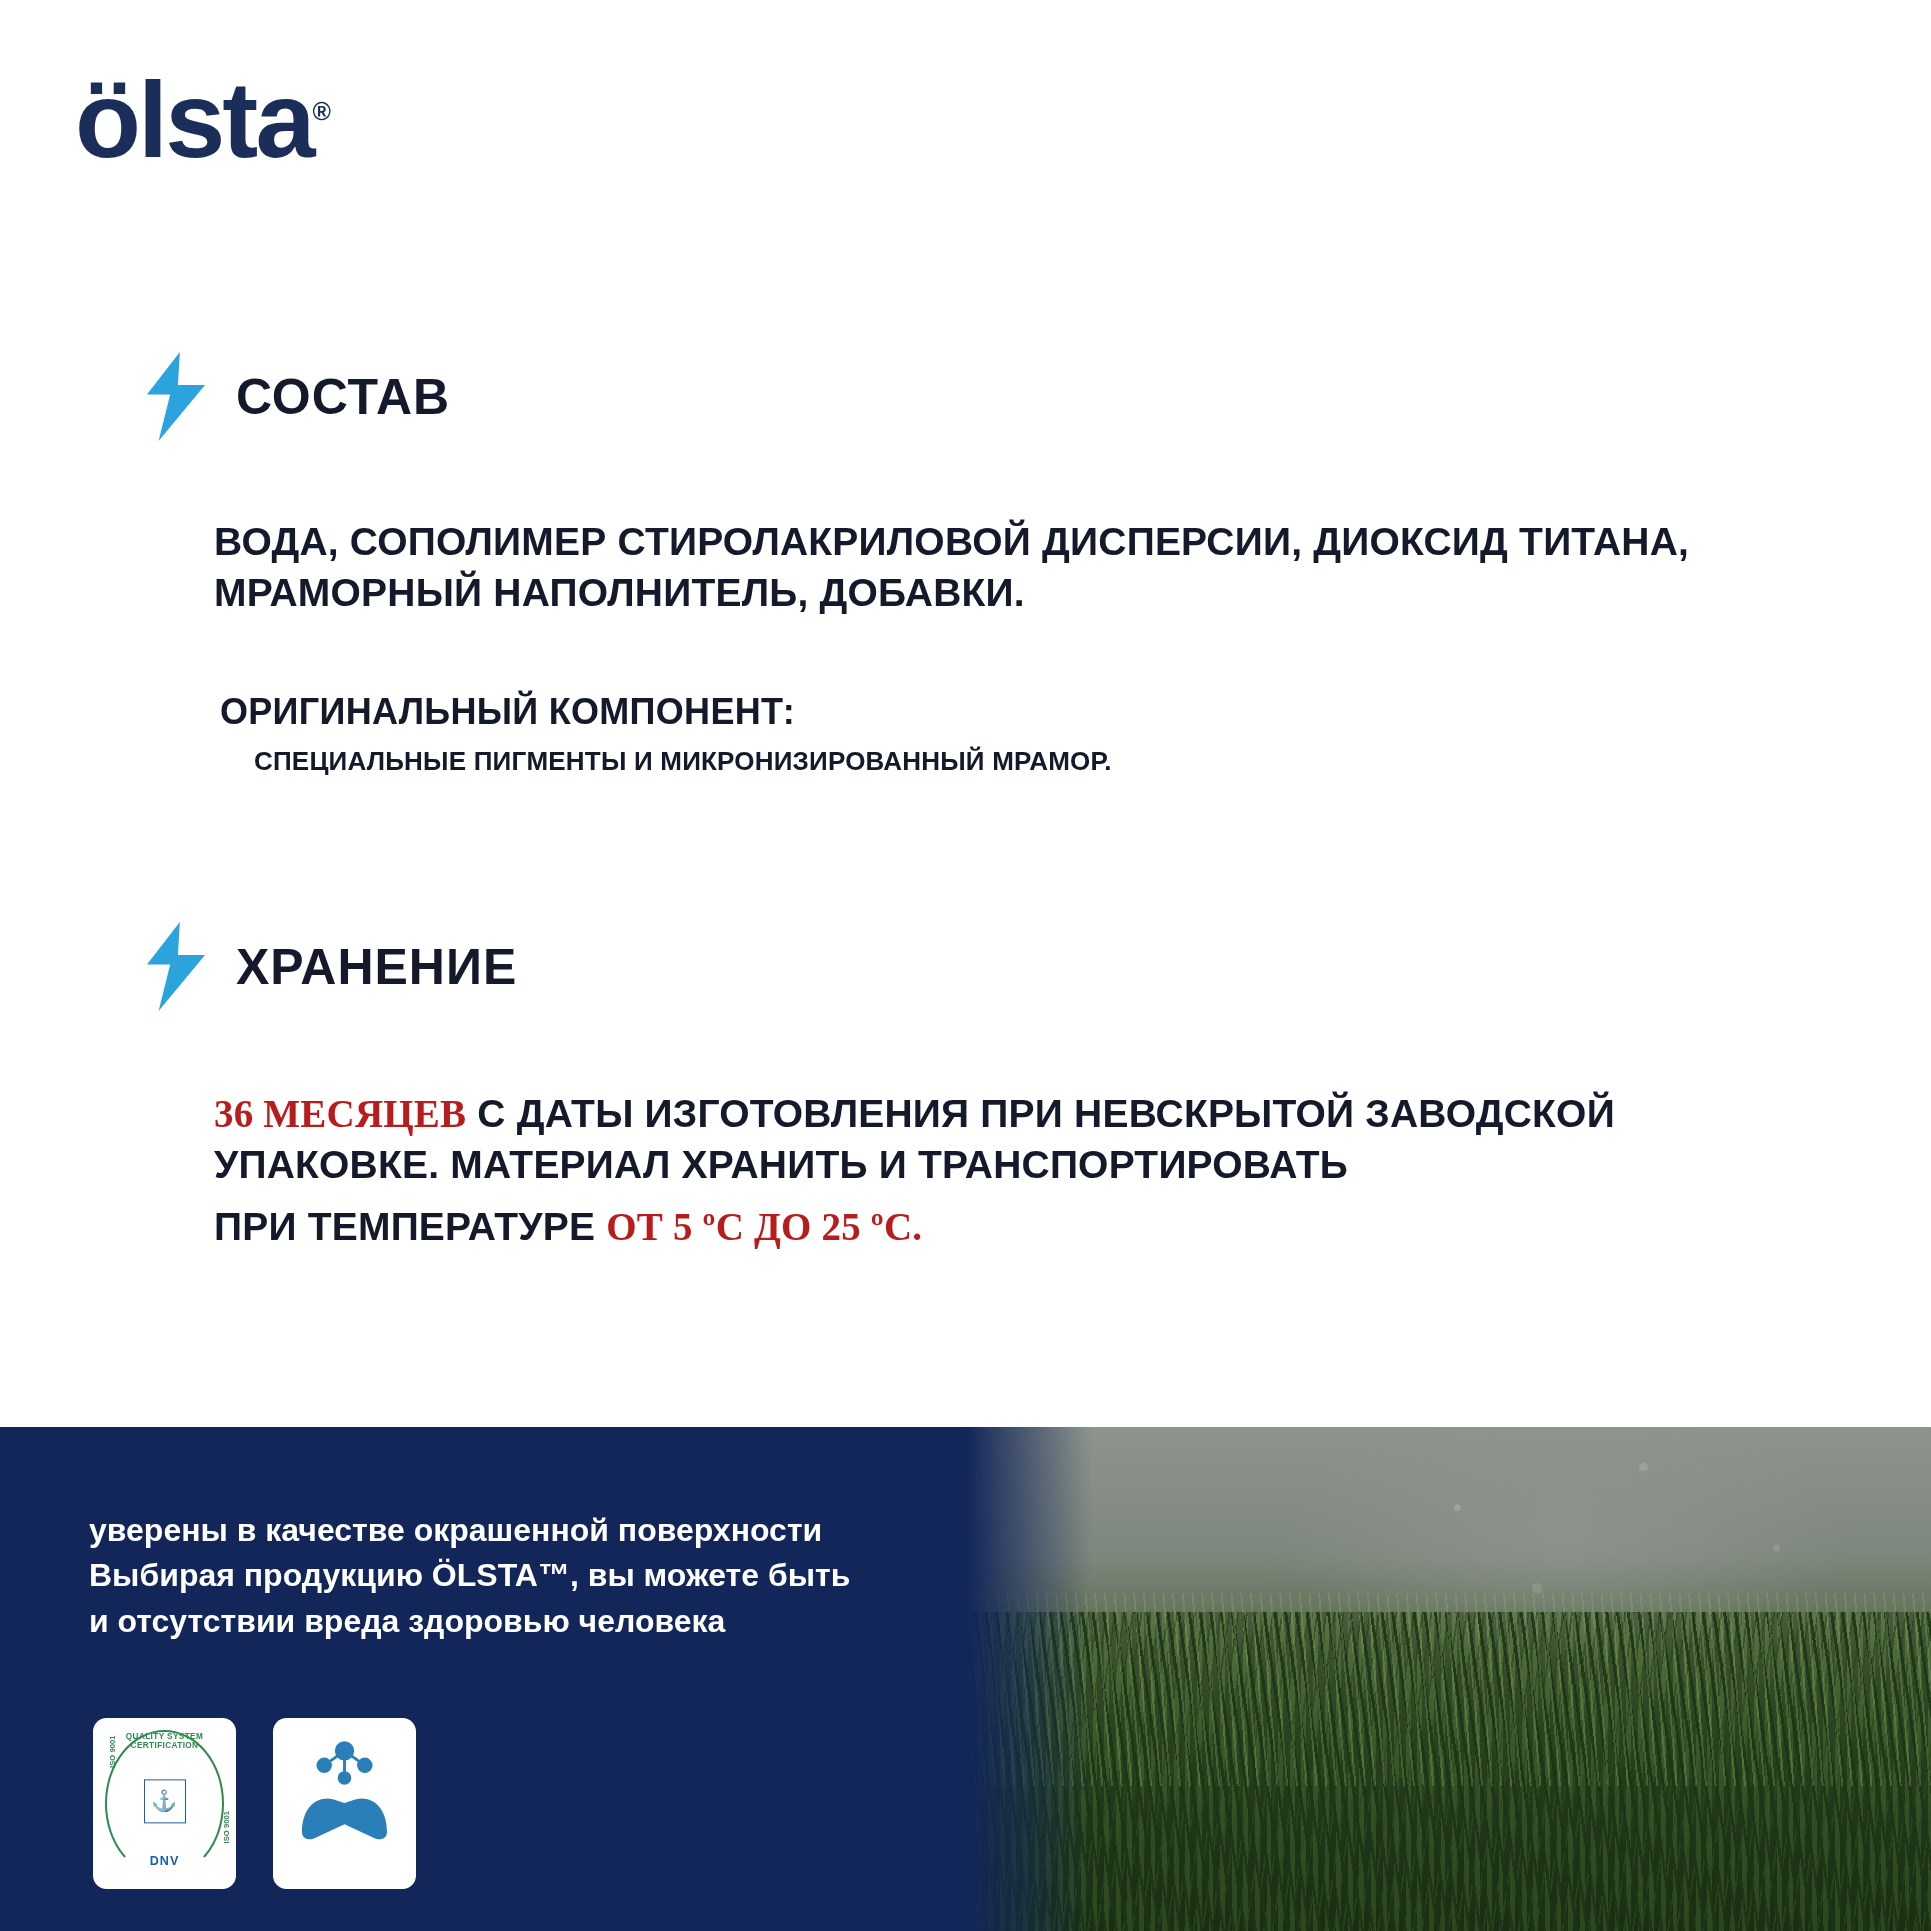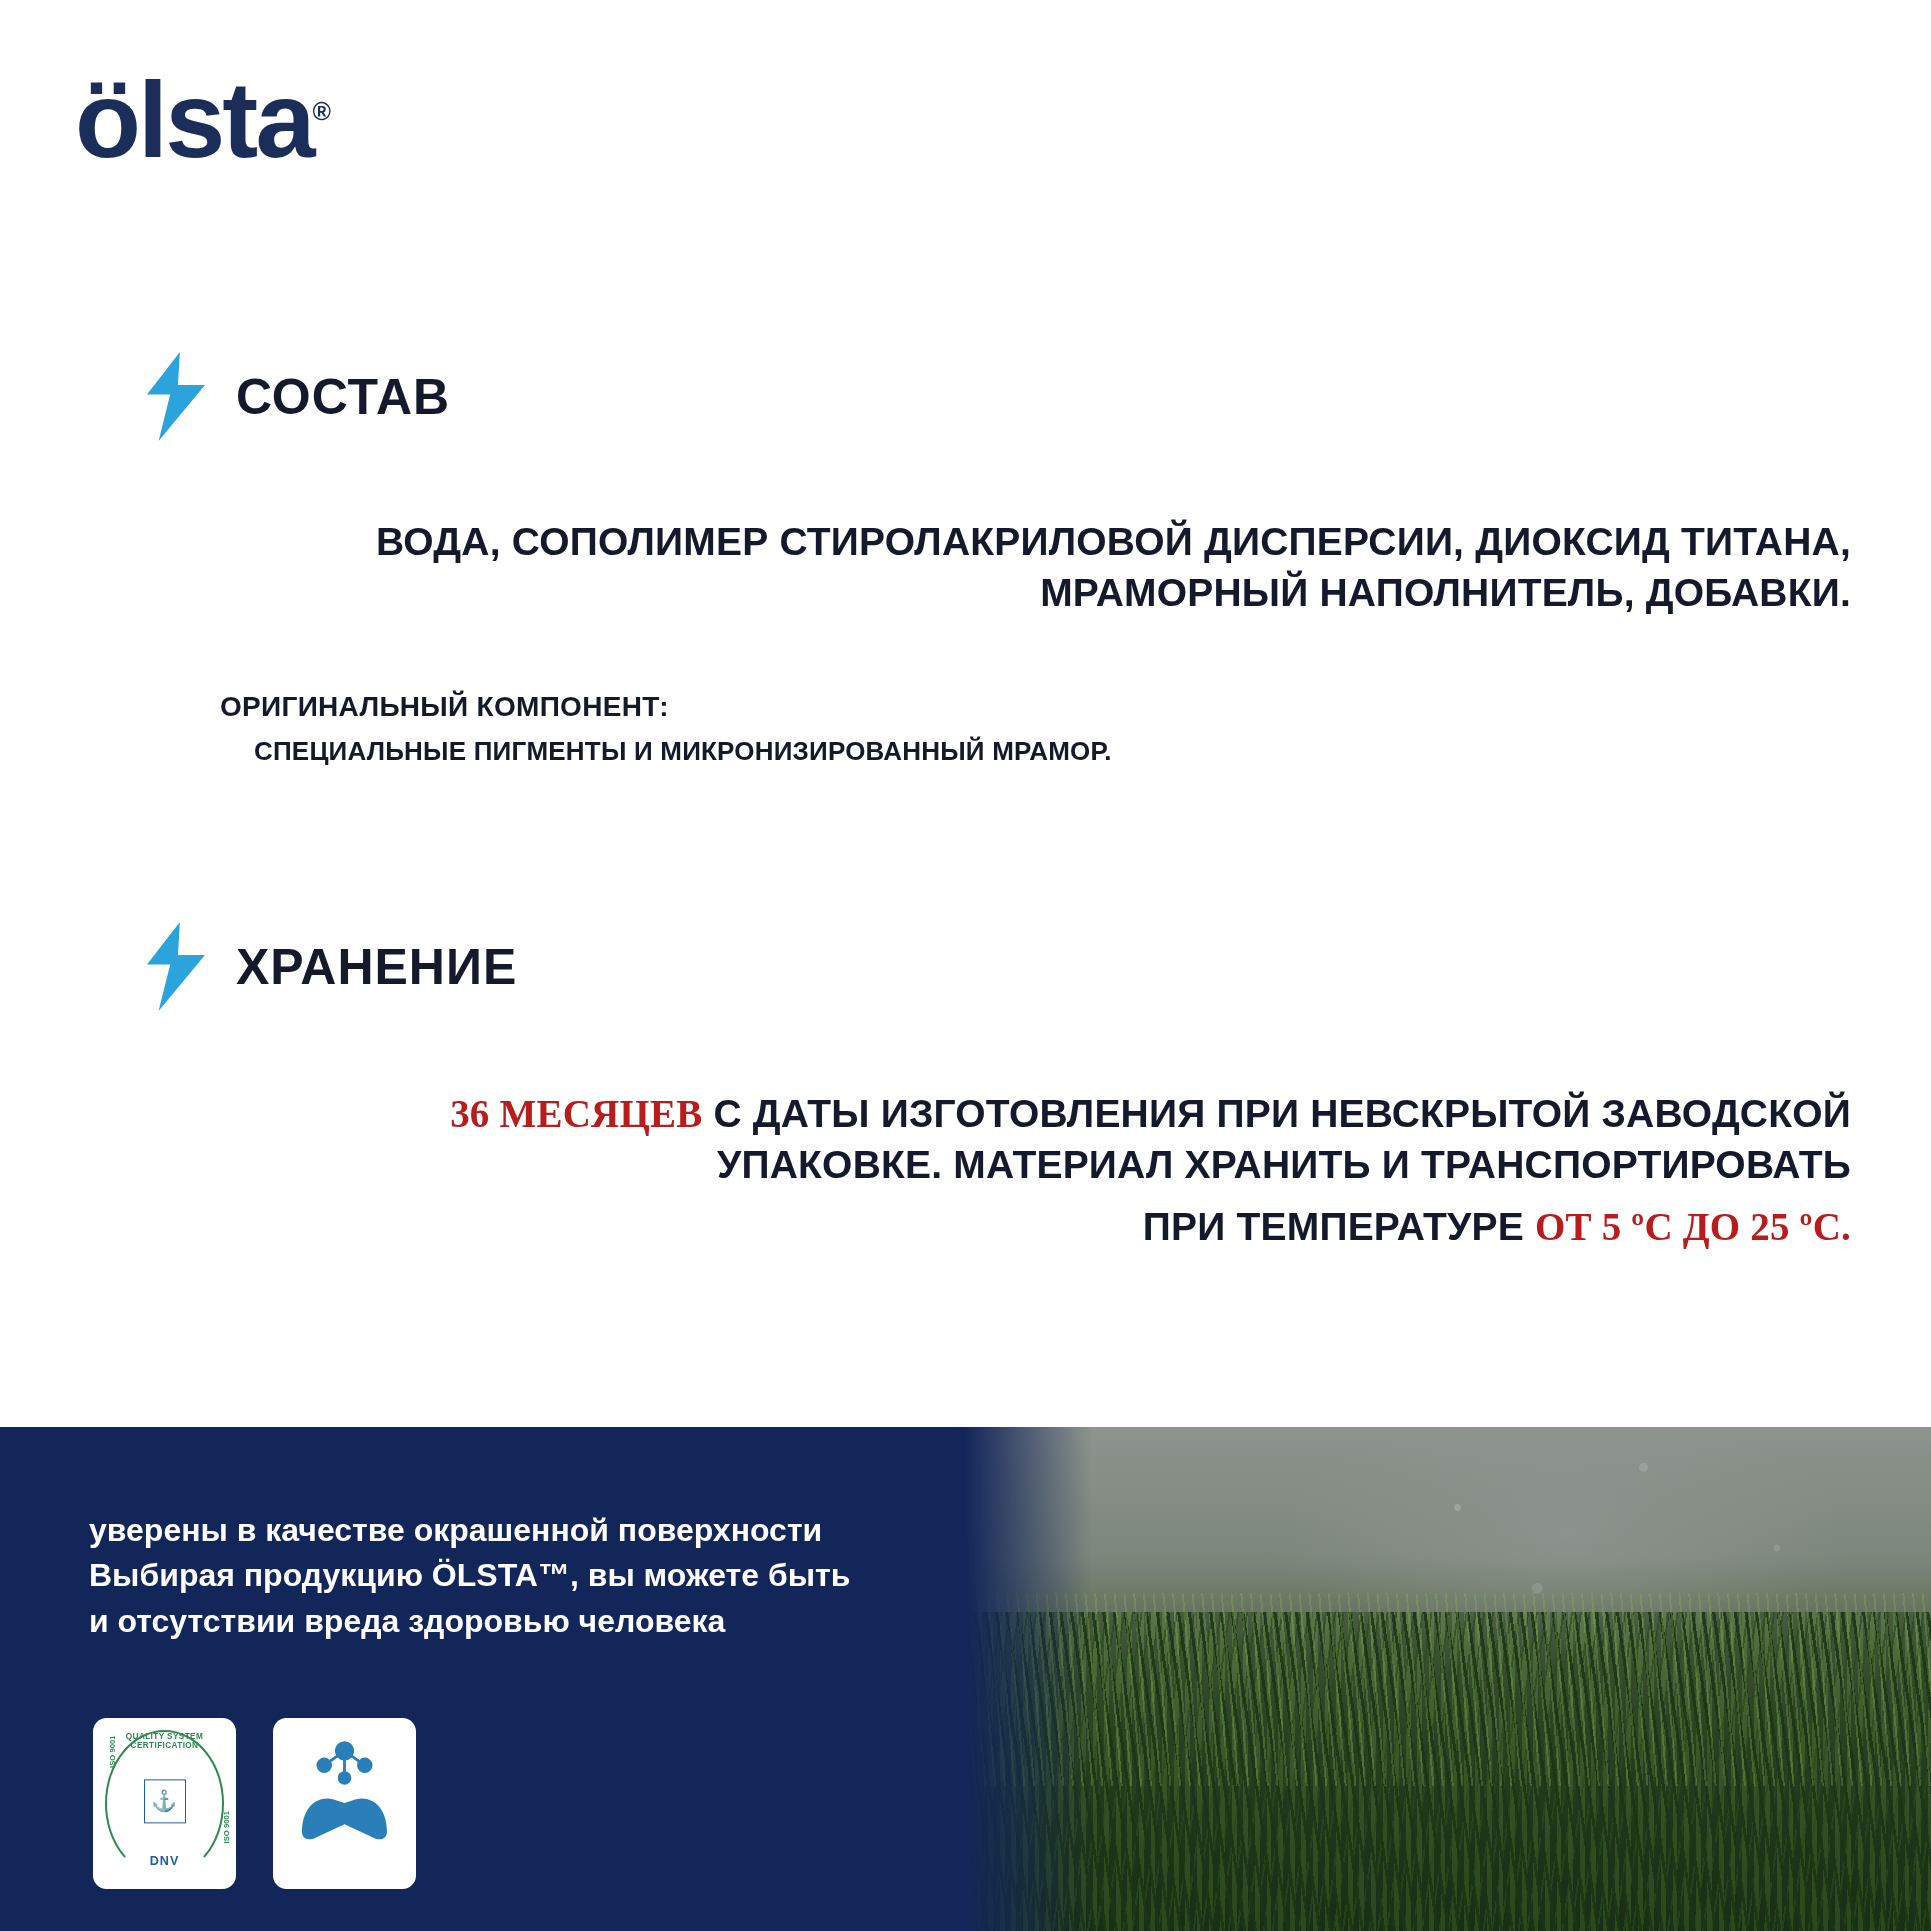--- a/index.html
+++ b/index.html
@@ -56,25 +56,24 @@
   }
 
   .body-text {
     padding-left: 214px;
     padding-right: 80px;
     font-size: 39px;
     font-weight: 600;
     color: #14192b;
     line-height: 1.32;
     letter-spacing: 0.2px;
-    text-align: right;
   }
   .sub-label {
     padding-left: 220px;
-    font-size: 28px;
+    font-size: 36px;
     font-weight: 700;
     color: #14192b;
     letter-spacing: 0.3px;
   }
   .sub-text {
     padding-left: 214px;
     padding-right: 135px;
     font-size: 26px;
     font-weight: 700;
     color: #14192b;

